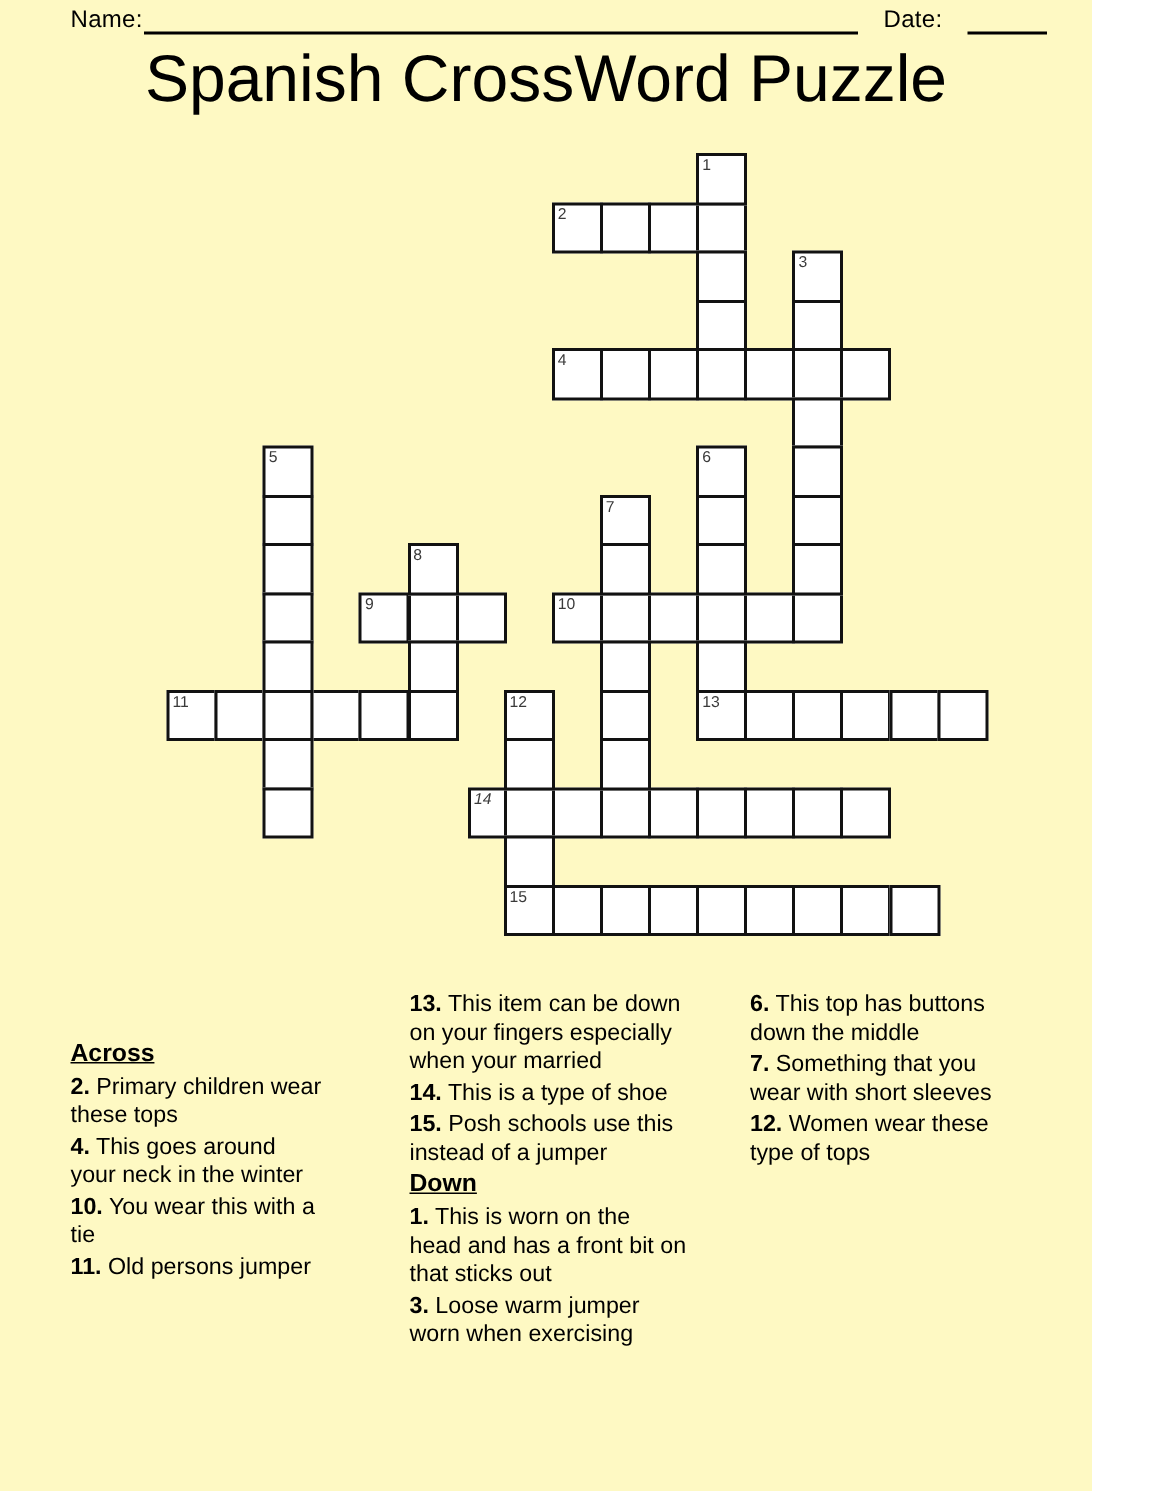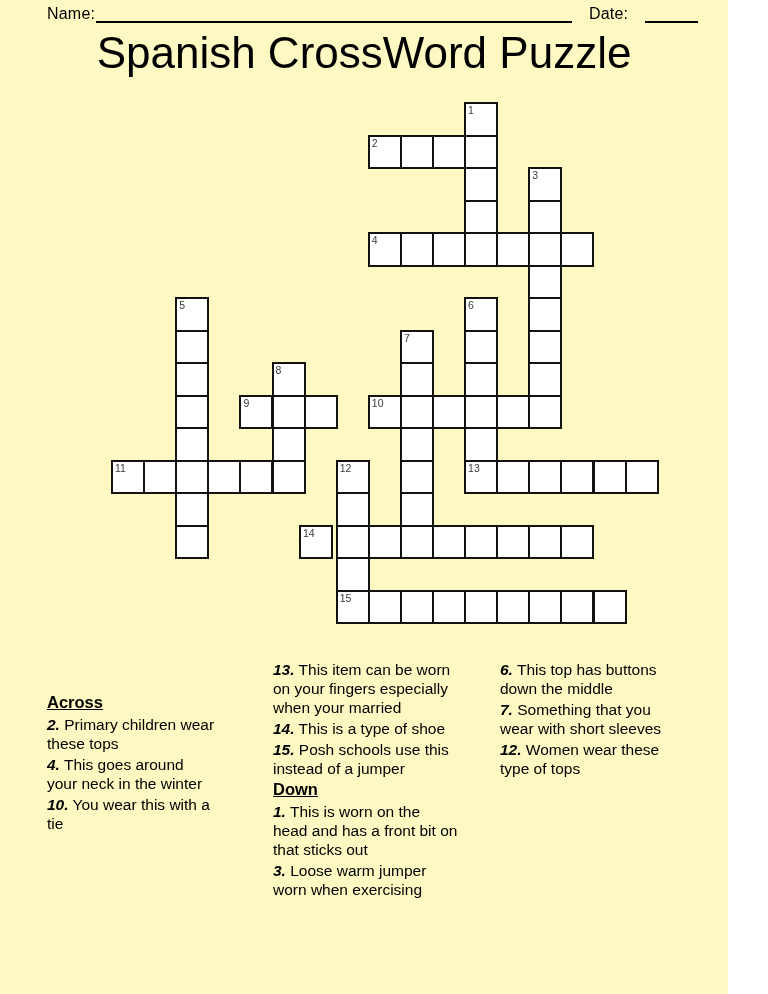--- a/index.html
+++ b/index.html
@@ -26,21 +26,21 @@
     border:2px solid #121212;background:#fff;
   }
   .cell-num{
     display:block;font-size:10.5px;line-height:11px;
     color:#3a3a3a;margin:1px 0 0 2px;
   }
   
   .clue-col{position:absolute;top:660px;width:224px;}
   .clue-col p{margin:0 0 2px 0;font-size:15.5px;line-height:19px;}
   p.clue-head{font-size:16.5px;font-weight:bold;text-decoration:underline;margin-bottom:3px;}
-  .clue-num{font-weight:bold;font-style:italic;}
+  .clue-num{font-weight:bold;}
   .clue-text{white-space:pre-line;}
   .col-0{left:47px;margin-top:33px;}
   .col-1{left:273px;}
   .col-2{left:500px;}
 </style>
 </head>
 <body>
 
 <div class="page">
 
@@ -89,21 +89,21 @@
       <div class="cell" style="left: 128.4px; top: 357.5px; width: 34.1px; height: 34.5px;"></div>
       <div class="cell" style="left: 160.5px; top: 357.5px; width: 34.1px; height: 34.5px;"></div>
       <div class="cell" style="left: 353.1px; top: 357.5px; width: 34.1px; height: 34.5px;">
         <span class="cell-num">13</span>
       </div>
       <div class="cell" style="left: 385.2px; top: 357.5px; width: 34.1px; height: 34.5px;"></div>
       <div class="cell" style="left: 417.3px; top: 357.5px; width: 34.1px; height: 34.5px;"></div>
       <div class="cell" style="left: 449.4px; top: 357.5px; width: 34.1px; height: 34.5px;"></div>
       <div class="cell" style="left: 481.5px; top: 357.5px; width: 34.1px; height: 34.5px;"></div>
       <div class="cell" style="left: 513.6px; top: 357.5px; width: 34.1px; height: 34.5px;"></div>
-      <div class="cell" style="left: 188px; top: 422.5px; width: 34.1px; height: 34.5px;">
+      <div class="cell" style="left: 201px; top: 422.5px; width: 34.1px; height: 34.5px; font-style: italic;">
         <span class="cell-num">14</span>
       </div>
       <div class="cell" style="left: 224.7px; top: 422.5px; width: 34.1px; height: 34.5px;"></div>
       <div class="cell" style="left: 256.8px; top: 422.5px; width: 34.1px; height: 34.5px;"></div>
       <div class="cell" style="left: 288.9px; top: 422.5px; width: 34.1px; height: 34.5px;"></div>
       <div class="cell" style="left: 321px; top: 422.5px; width: 34.1px; height: 34.5px;"></div>
       <div class="cell" style="left: 353.1px; top: 422.5px; width: 34.1px; height: 34.5px;"></div>
       <div class="cell" style="left: 385.2px; top: 422.5px; width: 34.1px; height: 34.5px;"></div>
       <div class="cell" style="left: 417.3px; top: 422.5px; width: 34.1px; height: 34.5px;"></div>
       <div class="cell" style="left: 449.4px; top: 422.5px; width: 34.1px; height: 34.5px;"></div>
@@ -165,23 +165,24 @@
     </div>
 
   <div class="clue-col col-0" id="col-0">
       <p class="clue-head">Across</p>
       <p><span class="clue-num">2.</span><span class="clue-text"> Primary children wear
 these tops</span></p>
       <p><span class="clue-num">4.</span><span class="clue-text"> This goes around
 your neck in the winter</span></p>
       <p><span class="clue-num">10.</span><span class="clue-text"> You wear this with a
 tie</span></p>
+      <p><span class="clue-num">11.</span><span class="clue-text"> Old persons jumper</span></p>
     </div>
   <div class="clue-col col-1" id="col-1">
-      <p><span class="clue-num">13.</span><span class="clue-text"> This item can be worn
+      <p><span class="clue-num">13.</span><span class="clue-text"> This item can be down
 on your fingers especially
 when your married</span></p>
       <p><span class="clue-num">14.</span><span class="clue-text"> This is a type of shoe</span></p>
       <p><span class="clue-num">15.</span><span class="clue-text"> Posh schools use this
 instead of a jumper</span></p>
       <p class="clue-head">Down</p>
       <p><span class="clue-num">1.</span><span class="clue-text"> This is worn on the
 head and has a front bit on
 that sticks out</span></p>
       <p><span class="clue-num">3.</span><span class="clue-text"> Loose warm jumper

